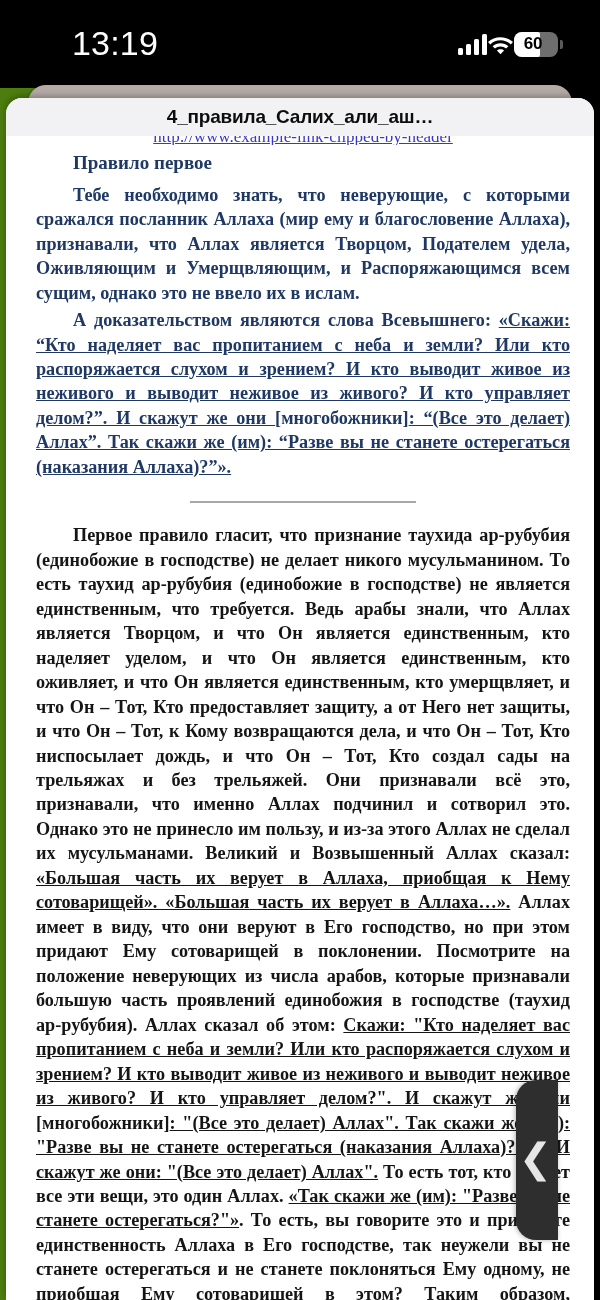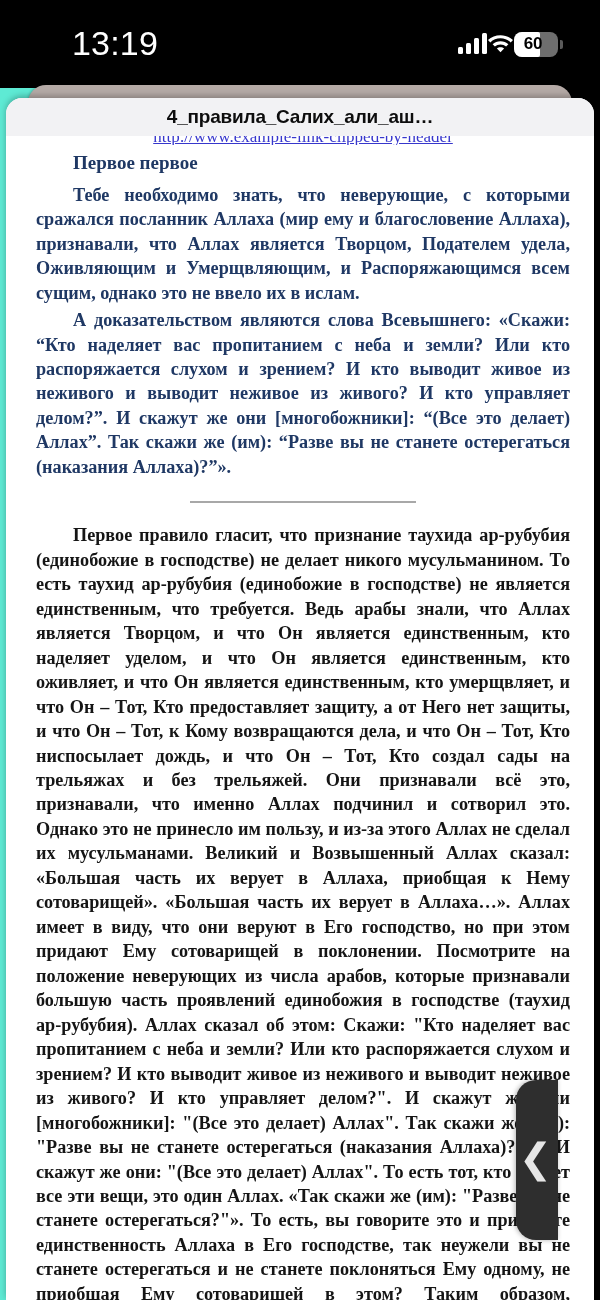--- a/index.html
+++ b/index.html
@@ -8,21 +8,21 @@
     width: 600px;
     height: 1300px;
     overflow: hidden;
     background: #000000;
   }
 
   #screen {
     position: relative;
     width: 558px;
     height: 1300px;
-    background: #5eead4;
+    background: #4d7c0f;
     font-family: "Liberation Serif", serif;
   }
 
   
   .status-bar {
     position: absolute;
     top: 0; left: 0;
     width: 600px;
     height: 88px;
     background: #000000;
@@ -37,20 +37,21 @@
     font-family: "Liberation Sans", sans-serif;
     font-size: 34px;
     font-weight: 500;
     letter-spacing: 0.2px;
     line-height: 1;
     padding-bottom: 2px;
   }
 
   .status-right {
     display: flex;
+    align-items: center;
   }
 
   
   .signal-icon {
     display: flex;
     align-items: flex-end;
     gap: 3px;
     height: 22px;
   }
   .signal-icon i {
@@ -211,21 +212,21 @@
 
   p.body-black {
     color: #151515;
     font-size: 18.2px;
     line-height: 1.345;
     text-align: justify;
     text-indent: 37px;
     hyphens: none;
   }
 
-  p.body-nav b, p.body-black b { font-weight: 700; }
+  p.body-nav b, p.body-black b { font-weight: 700; text-decoration: underline; }
   p.body-nav .plain, p.body-black .plain { font-weight: 700; }
 
   .hr-sep {
     width: 226px;
     height: 2px;
     background: #a8a8a8;
     margin: 22px auto 20px auto;
     border: 0;
   }
 
@@ -291,21 +292,21 @@
       <div class="doc-title">4_правила_Салих_али_аш…</div>
     </div>
 
     <div class="doc-page">
       <div class="doc-inner">
 
         <a class="link-line">
           <span>http://www.example-link-clipped-by-header</span>
         </a>
 
-        <h2 class="rule-heading">Первое первое</h2>
+        <h2 class="rule-heading">Правило первое</h2>
 
         <p class="body-nav"><span class="plain">Тебе необходимо знать, что неверующие, с которыми сражался посланник Аллаха (мир ему и благословение Аллаха), признавали, что Аллах является Творцом, Подателем удела, Оживляющим и Умерщвляющим, и Распоряжающимся всем сущим, однако это не ввело их в ислам.</span></p>
 
         <p class="body-nav"><span class="plain">А доказательством являются слова Всевышнего: </span><b>«Скажи: “Кто наделяет вас пропитанием с неба и земли? Или кто распоряжается слухом и зрением? И кто выводит живое из неживого и выводит неживое из живого? И кто управляет делом?”. И скажут же они </b><span class="plain">[многобожники]</span><b>: “(Все это делает) Аллах”. Так скажи же (им): “Разве вы не станете остерегаться (наказания Аллаха)?”».</b></p>
 
         <hr class="hr-sep">
 
         <p class="body-black"><span class="plain">Первое правило гласит, что признание таухида ар-рубубия (единобожие в господстве) не делает никого мусульманином. То есть таухид ар-рубубия (единобожие в господстве) не является единственным, что требуется. Ведь арабы знали, что Аллах является Творцом, и что Он является единственным, кто наделяет уделом, и что Он является единственным, кто оживляет, и что Он является единственным, кто умерщвляет, и что Он – Тот, Кто предоставляет защиту, а от Него нет защиты, и что Он – Тот, к Кому возвращаются дела, и что Он – Тот, Кто ниспосылает дождь, и что Он – Тот, Кто создал сады на трельяжах и без трельяжей. Они признавали всё это, признавали, что именно Аллах подчинил и сотворил это. Однако это не принесло им пользу, и из-за этого Аллах не сделал их мусульманами. Великий и Возвышенный Аллах сказал: </span><b>«Большая часть их верует в Аллаха, приобщая к Нему сотоварищей». «Большая часть их верует в Аллаха…».</b><span class="plain"> Аллах имеет в виду, что они веруют в Его господство, но при этом придают Ему сотоварищей в поклонении. Посмотрите на положение неверующих из числа арабов, которые признавали большую часть проявлений единобожия в господстве (таухид ар-рубубия). Аллах сказал об этом: </span><b>Скажи: "Кто наделяет вас пропитанием с неба и земли? Или кто распоряжается слухом и зрением? И кто выводит живое из неживого и выводит неживое из живого? И кто управляет делом?". И скажут же они </b><span class="plain">[многобожники]</span><b>: "(Все это делает) Аллах". Так скажи же (им): "Разве вы не станете остерегаться (наказания Аллаха)?"»</b><span class="plain">. </span><b>«И скажут же они: "(Все это делает) Аллах".</b><span class="plain"> То есть тот, кто делает все эти вещи, это один Аллах. </span><b>«Так скажи же (им): "Разве вы не станете остерегаться?"»</b><span class="plain">. То есть, вы говорите это и признаете единственность Аллаха в Его господстве, так неужели вы не станете остерегаться и не станете поклоняться Ему одному, не приобщая Ему сотоварищей в этом? Таким образом, признаваемое ими было приведено им в качестве довода в отношении отвергаемого ими. Таков путь Корана в приведении довода против многобожников. То есть к числу аргументов в пользу единобожия, а именно единобожия в поклонении, относится то, что людям в качестве довода приводят единобожие в господстве (таухид ар-рубубия). Ведь если Аллах один совершает всё это, т.е. один творит, один подаёт удел и т.д., то, значит, Он один и достоин поклонения, и никто не заслуживает его, кроме Него. Поэтому Аллах сказал, порицая многобожников: </span></p>
 
       </div>

